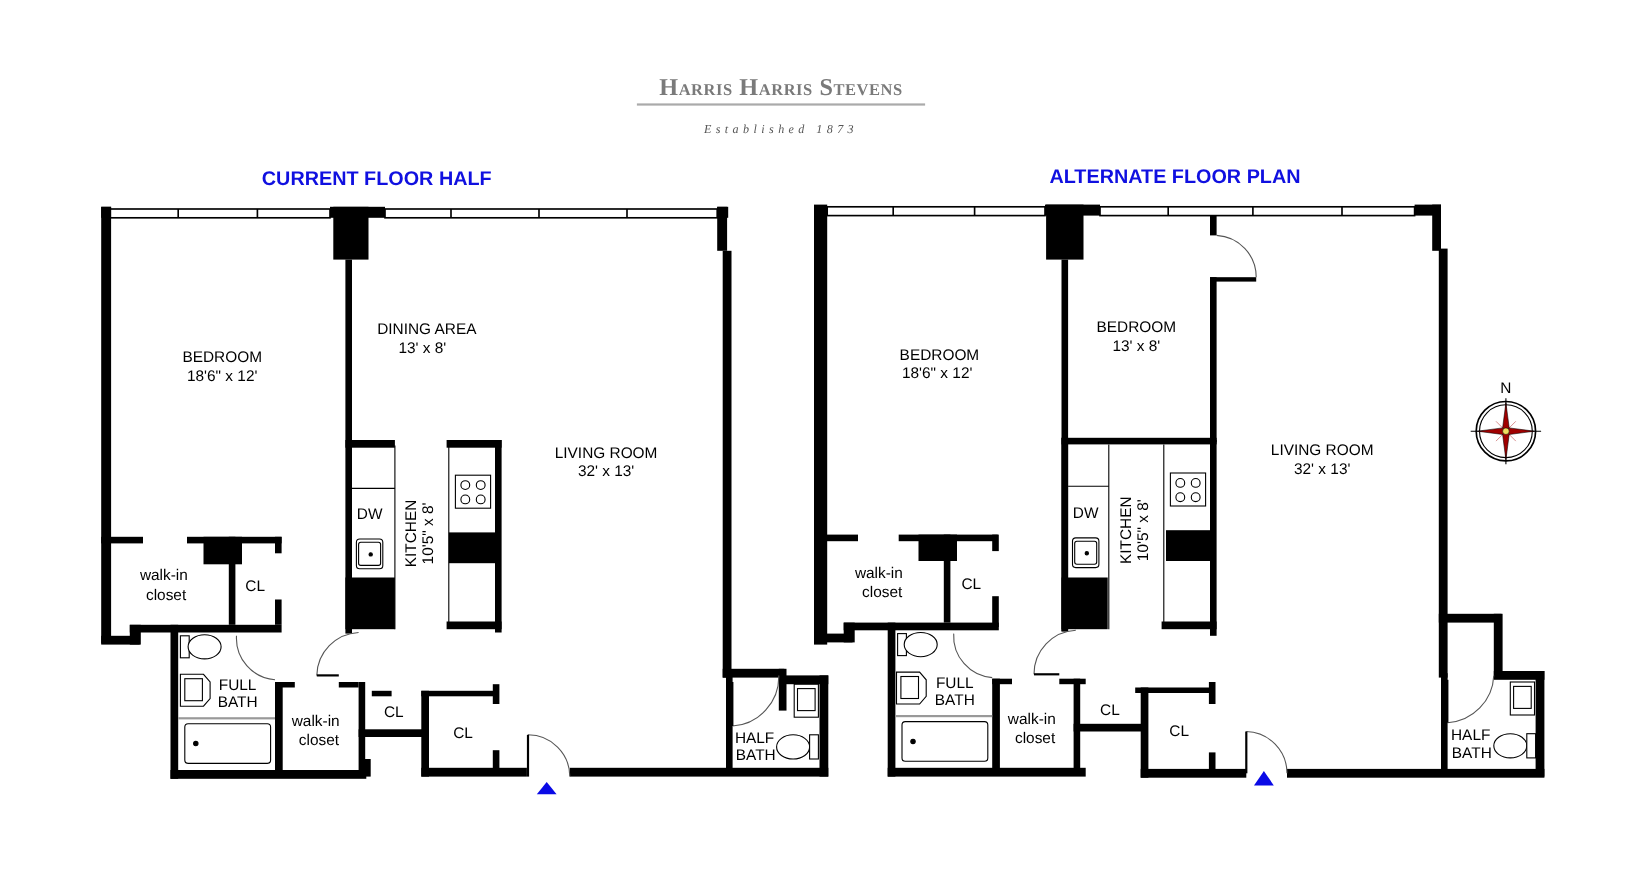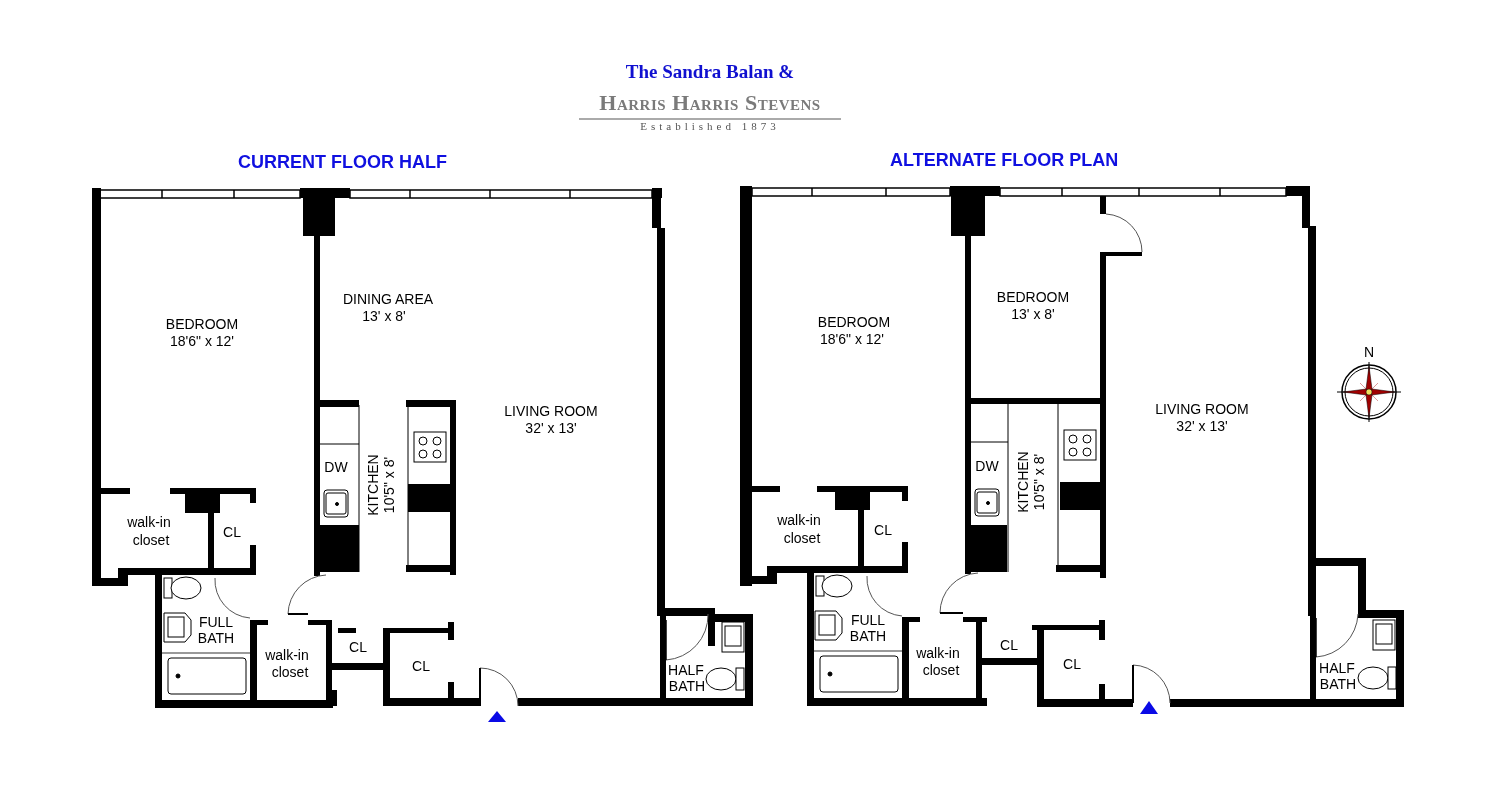--- a/index.html
+++ b/index.html
@@ -1,37 +1,36 @@
 <!DOCTYPE html>
 <html><head>
 <meta charset="utf-8">
 <style>
   html, body { margin: 0; padding: 0; background: #ffffff; }
   body { width: 1497px; height: 800px; position: relative; overflow: hidden; font-family: "Liberation Sans", sans-serif; }
   .header { position: absolute; left: 560px; top: 60px; width: 300px; text-align: center; }
   .team { font-family: "Liberation Serif", serif; font-weight: bold; color: #1010d0; font-size: 19px; line-height: 24px; }
   .brand { font-family: "Liberation Serif", serif; color: #7a7a7a; font-size: 22px; margin-top: 6px; letter-spacing: 0.5px; font-variant: small-caps; font-weight: bold; }
   .brand-rule { width: 262px; margin: 2px auto 0 auto; height: 2px; background: #aaaaaa; }
-  .established { font-family: "Liberation Serif", serif; color: #555; font-size: 11px; letter-spacing: 4px; margin-top: 0; }
+  .established { font-family: "Liberation Serif", serif; color: #555; font-size: 11px; letter-spacing: 4px; margin-top: 16px; font-style: italic; }
   .plan-title { position: absolute; font-family: "Liberation Sans", sans-serif; font-weight: bold; color: #1010e0; font-size: 18px; }
   svg { position: absolute; left: 0; top: 0; }
   .lbl { font-family: "Liberation Sans", sans-serif; font-size: 14px; fill: #000; }
 </style>
 </head>
 <body>
 
 <div class="header">
-  <div class="team">The Sandra Balan &amp;</div>
   <div class="brand">Harris Harris Stevens</div>
   <div class="brand-rule"></div>
   <div class="established">Established 1873</div>
 </div>
 
 <div class="plan-title" style="left:238px; top:152px;">CURRENT FLOOR HALF</div>
-<div class="plan-title" style="left:890px; top:150px;">ALTERNATE FLOOR PLAN</div>
+<div class="plan-title" style="left:954px; top:150px;">ALTERNATE FLOOR PLAN</div>
 
 <svg width="1497" height="800" viewBox="0 0 1497 800" xmlns="http://www.w3.org/2000/svg">
 
   <g>
 
     <g fill="#fff" stroke="#000" stroke-width="1.5">
       <rect x="100" y="190" width="200" height="8"></rect>
       <line x1="162" y1="190" x2="162" y2="198"></line>
       <line x1="234" y1="190" x2="234" y2="198"></line>
       <rect x="350" y="190" width="302" height="8"></rect>

